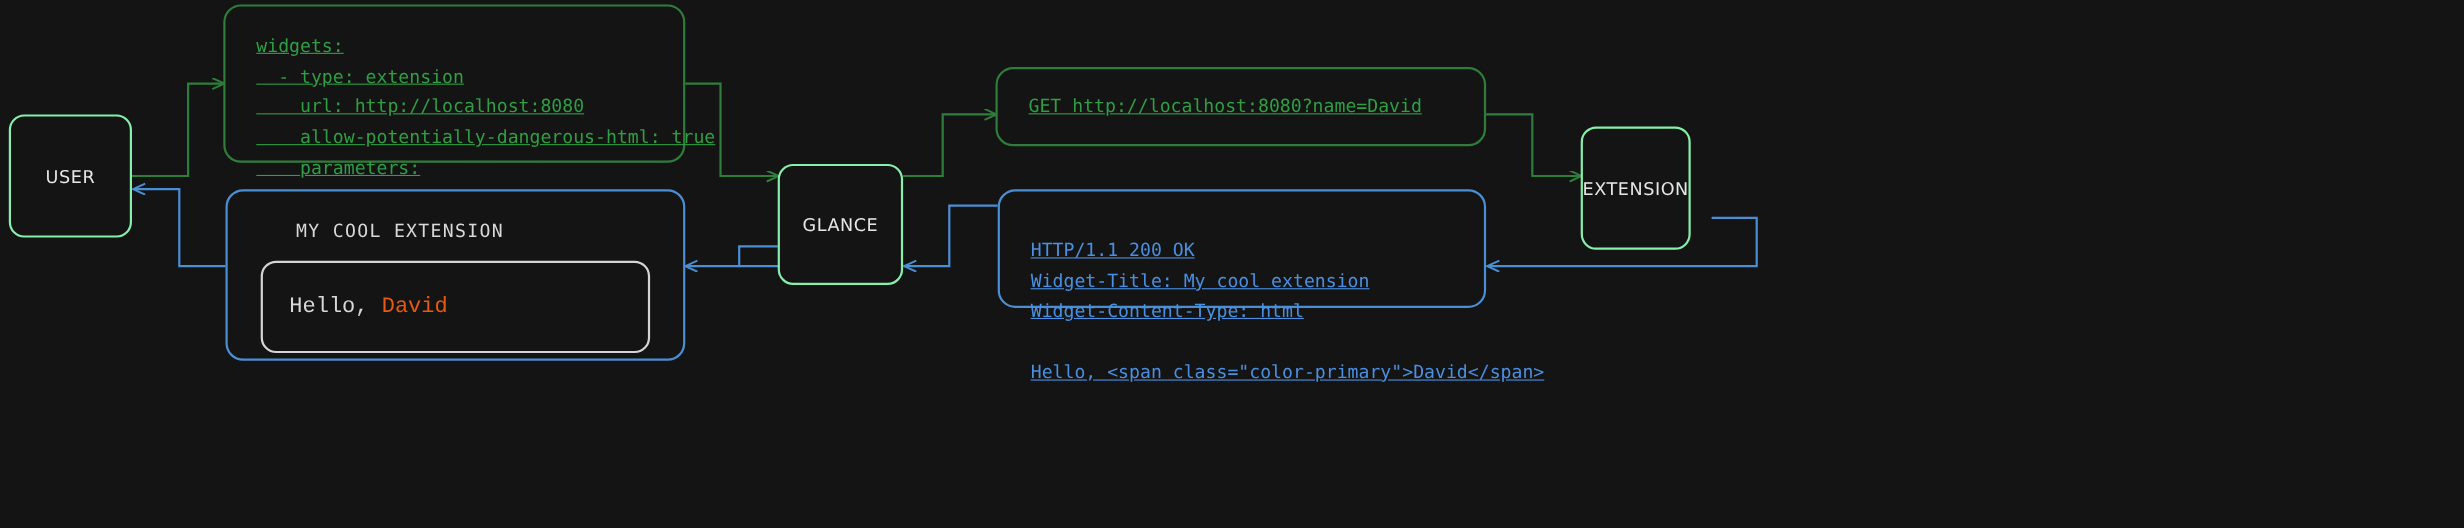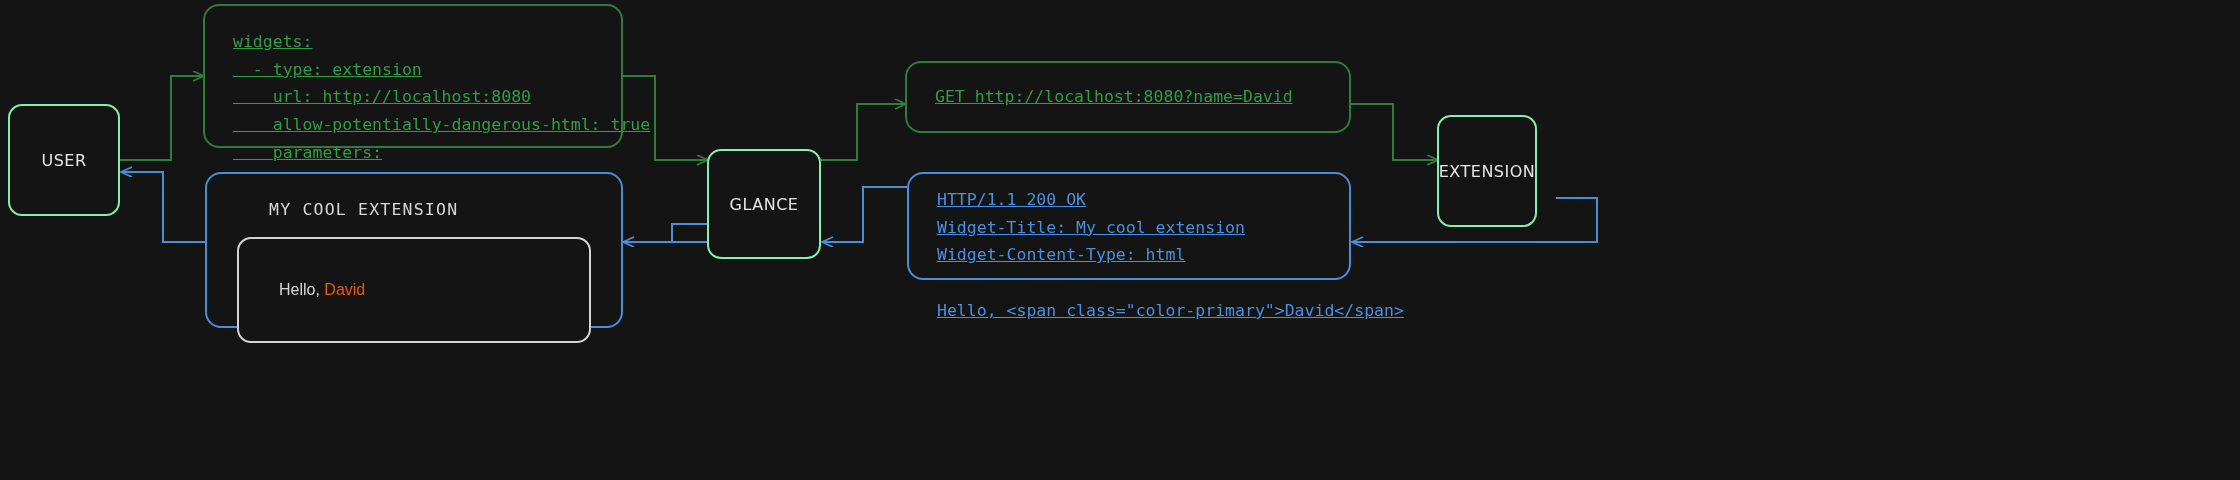--- a/index.html
+++ b/index.html
@@ -80,25 +80,25 @@
     box-sizing: border-box;
     border: 2px solid #d4d4d4;
     border-radius: 14px;
     background: #141414;
     padding: 26px 24px;
     min-height: 84px;
     display: flex;
     align-items: center;
   }
   .widget-body {
-    font-family: Liberation Sans, sans-serif;
-    font-size: 16px;
+    font-family: Liberation Mono, monospace;
+    font-size: 20px;
     color: #d8d8d8;
     white-space: pre;
-    margin: 16px;
+    margin: 0;
   }
   .accent { color: #e8590c; }
 </style>
 </head>
 <body>
 
 <div id="stage">
 
   <svg id="wires" viewBox="0 0 2240 480">
     <defs>
@@ -147,21 +147,21 @@
     url: http://localhost:8080
     allow-potentially-dangerous-html: true
     parameters:
       name: David</pre>
   </div>
 
   <div class="bubble" style="left:905px; top:61px; width:446px; height:72px; display:flex; align-items:center;">
     <pre class="code">GET http://localhost:8080?name=David</pre>
   </div>
 
-  <div class="bubble blue" style="left:907px; top:172px; width:444px; height:108px; padding-top:12px;">
+  <div class="bubble blue" style="left:907px; top:172px; width:444px; height:108px; padding-top:40px;">
     <pre class="code blue">HTTP/1.1 200 OK
 Widget-Title: My cool extension
 Widget-Content-Type: html
 
 Hello, &lt;span class="color-primary"&gt;David&lt;/span&gt;</pre>
   </div>
 
   <div class="bubble blue" style="left:205px; top:172px; width:418px; height:156px; padding:26px 30px;">
     <div class="widget-title">MY COOL EXTENSION</div>
     <div class="widget-card">

